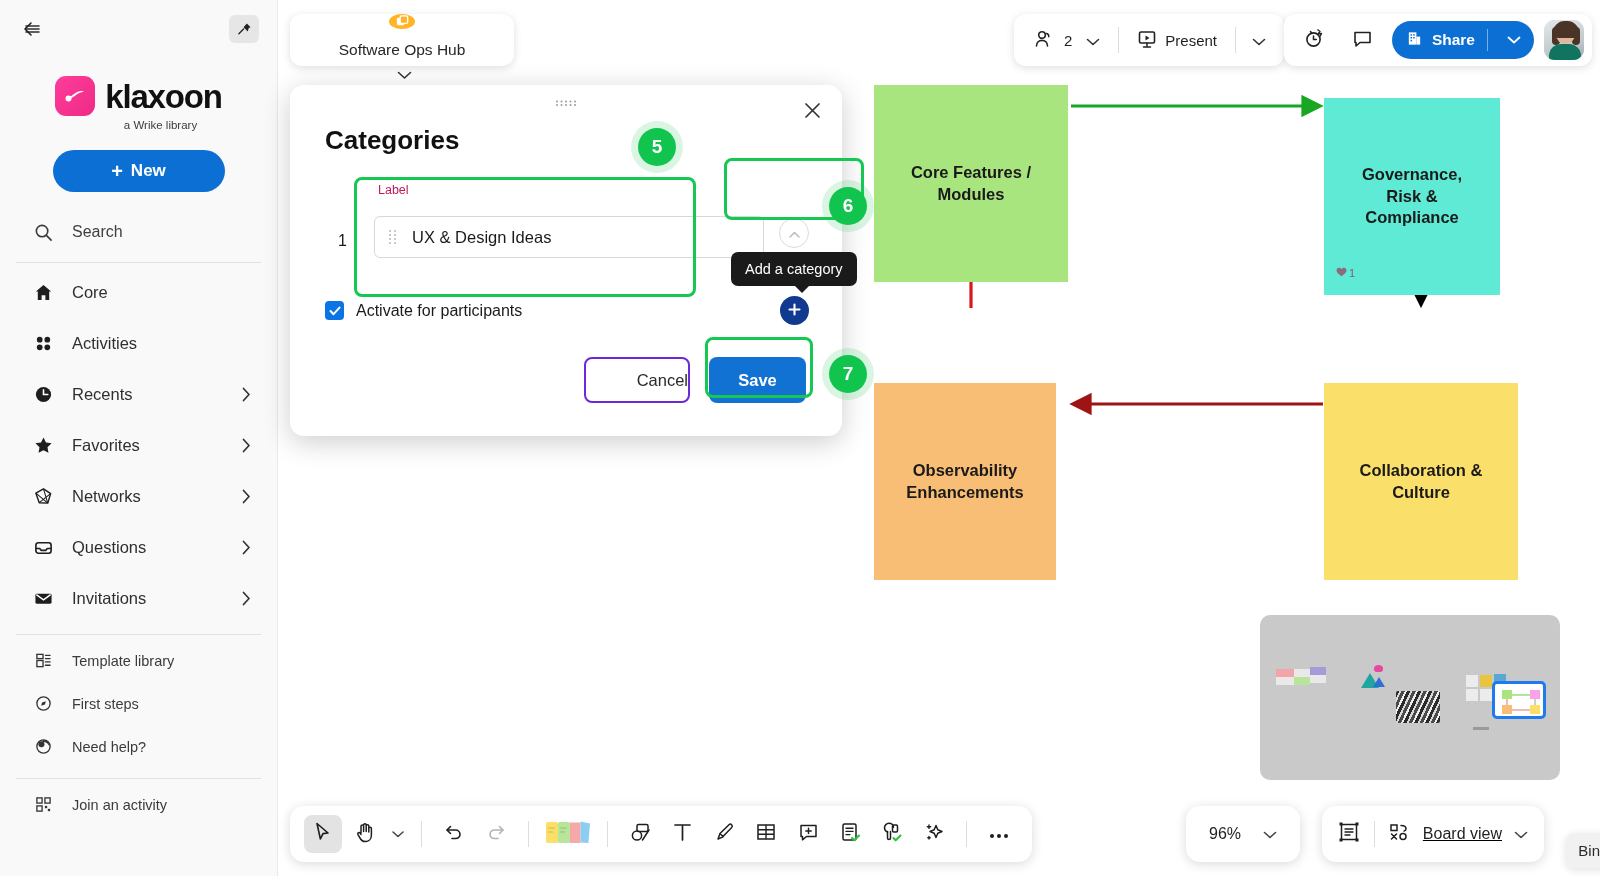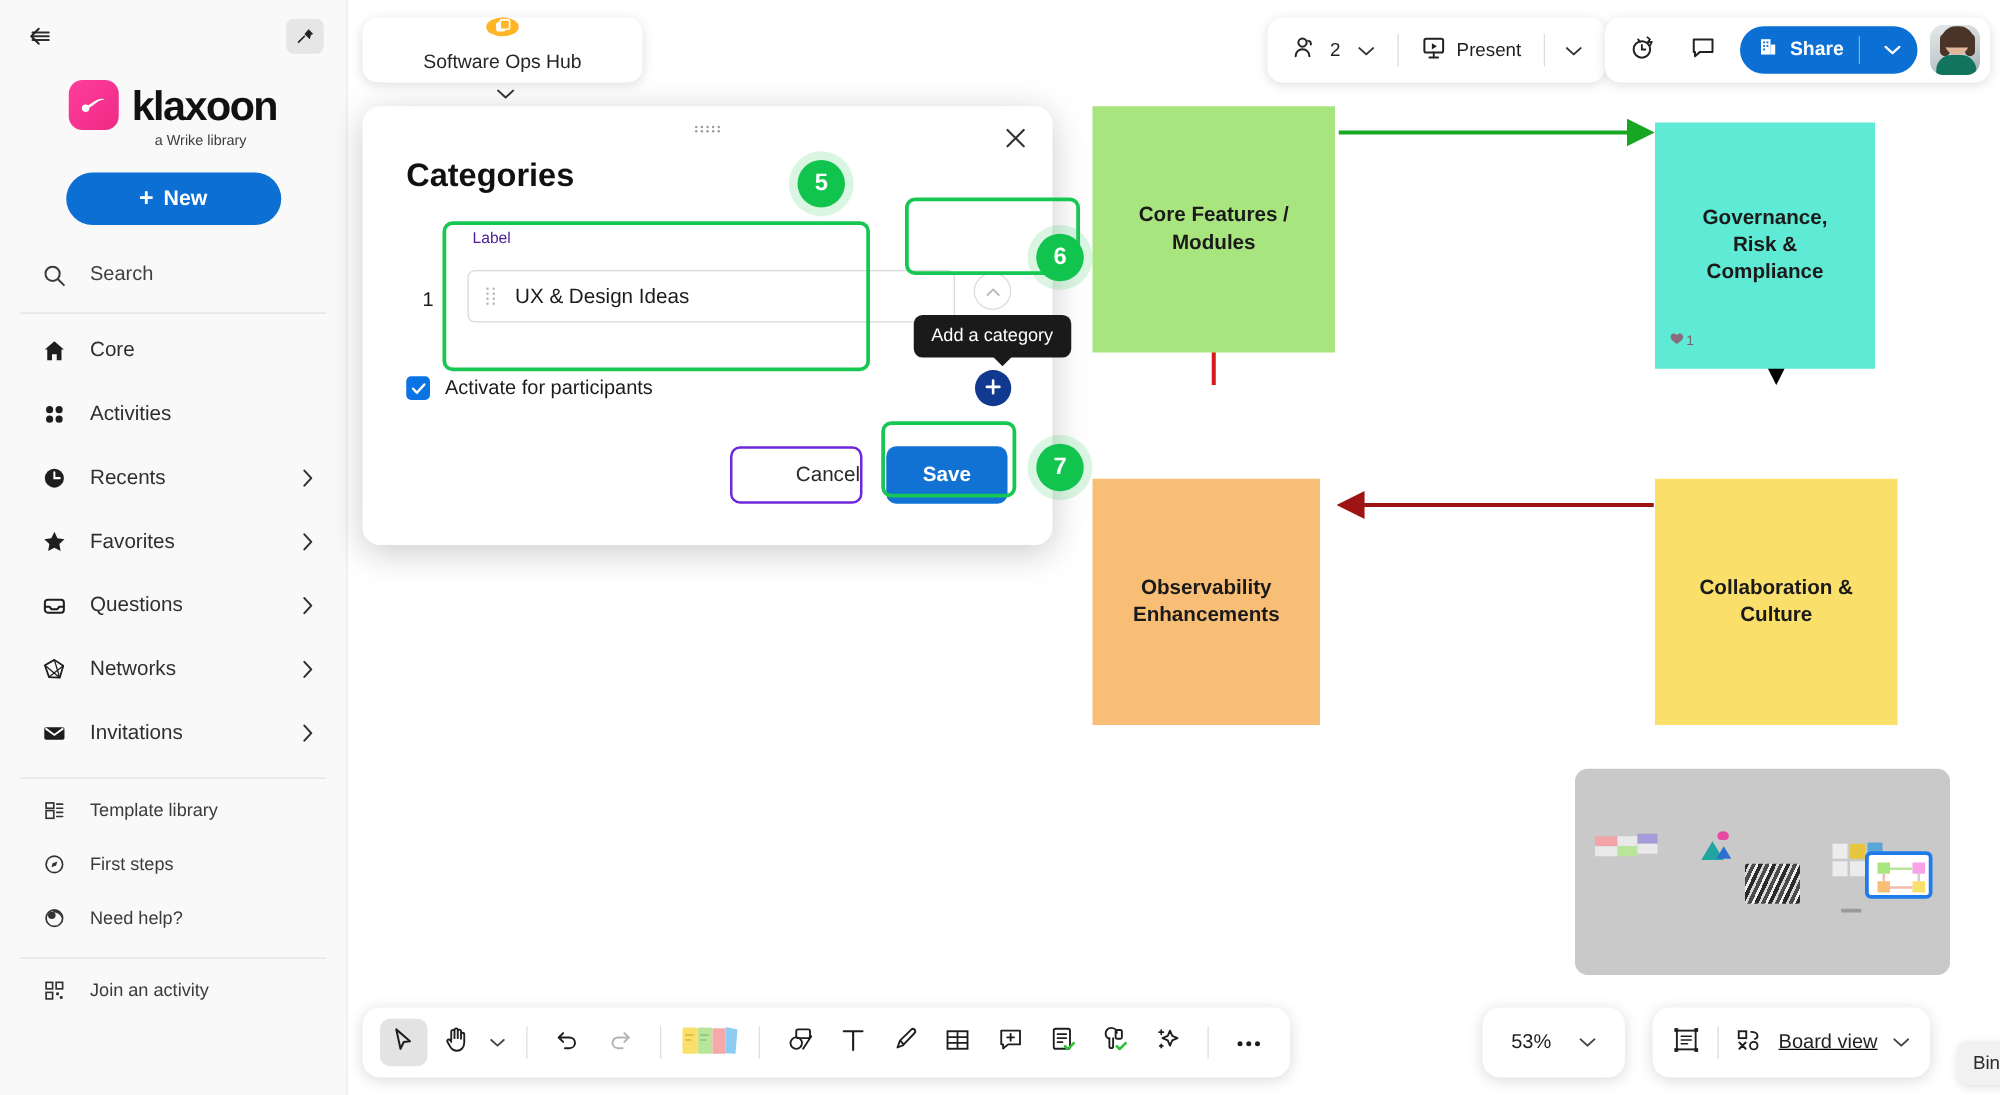--- a/index.html
+++ b/index.html
@@ -15,21 +15,21 @@
   #sidebar {
     position: absolute; left: 0; top: 0; width: 278px; height: 876px;
     background: #f9f9f9; border-right: 1px solid #e9e9e9;
     display: flex; flex-direction: column; z-index: 40;
   }
   .sb-top { height: 58px; display: flex; align-items: center; justify-content: space-between; padding: 0 18px; }
   .collapse-btn { width: 28px; height: 28px; display: flex; align-items: center; justify-content: center; cursor: pointer; color: #2b2b2b; }
   .pin-btn { width: 30px; height: 28px; border-radius: 6px; background: #e6e6e6; display: flex; align-items: center; justify-content: center; cursor: pointer; }
 
   .brand { display: flex; flex-direction: column; align-items: center; margin-top: 6px; }
-  .brand-row { display: flex; align-items: center; gap: 10px; }
+  .brand-row { display: flex; align-items: center; gap: 10px; margin-top: 12px; }
   .brand-mark {
     width: 40px; height: 40px; border-radius: 11px;
     background: linear-gradient(135deg,#ff3d9a 0%, #ee2a86 100%);
     display: flex; align-items: center; justify-content: center;
   }
   .brand-name { font-size: 33px; font-weight: 700; letter-spacing: -1.2px; color: #111; line-height: 1; }
   .brand-sub { font-size: 11.5px; color: #3c3c3c; margin-top: 3px; margin-left: 44px; }
 
   .new-btn {
     margin: 19px auto 0; width: 172px; height: 42px; border-radius: 21px;
@@ -101,21 +101,21 @@
     position: absolute; left: 12px; top: 85px; width: 552px; height: 351px;
     background: #fff; border-radius: 14px; box-shadow: 0 6px 28px rgba(0,0,0,.20); z-index: 50;
   }
   .modal-grip { position: absolute; left: 50%; transform: translateX(-50%); top: 14px; width: 24px; height: 8px; display: flex; align-items: center; justify-content: center; cursor: grab; }
   .modal-close { position: absolute; right: 17px; top: 12px; width: 26px; height: 26px; display: flex; align-items: center; justify-content: center; cursor: pointer; color: #333; }
   .modal-title { position: absolute; left: 35px; top: 40px; font-size: 26px; font-weight: 700; color: #111; }
 
   .hl { position: absolute; border: 3px solid #16c751; border-radius: 8px; z-index: 60; pointer-events: none; }
 
   .field-wrap { position: absolute; left: 72px; top: 98px; width: 336px; }
-  .field-label { font-size: 12.5px; color: #4c1d95; margin-left: 16px; }
+  .field-label { font-size: 12.5px; color: #be185d; margin-left: 16px; }
   .row-num { position: absolute; left: 48px; top: 147px; font-size: 16px; color: #1b1b1b; }
   .cat-input {
     position: absolute; left: 84px; top: 131px; width: 390px; height: 42px;
     border: 1px solid #d8d8d8; border-radius: 6px; background: #fff;
     display: flex; align-items: center; gap: 16px; padding: 0 14px;
   }
   .cat-input .val { font-size: 16.5px; color: #1b1b1b; }
   .drag-dots { display: flex; flex-direction: column; gap: 2px; }
   .drag-dots i { width: 2px; height: 2px; background: #b7b7b7; border-radius: 50%; display: block; }
   .dd-row { display: flex; gap: 3px; }
@@ -296,40 +296,40 @@
       <span class="chev">
         <svg width="9" height="15" viewBox="0 0 9 15">
             <path d="M1.5 1.5L7 7.5l-5.5 6" fill="none" stroke="#333" stroke-width="1.7" stroke-linecap="round" stroke-linejoin="round"></path>
           </svg>
       </span>
     </div>
 
     <div class="sb-item">
       <span class="sb-ico">
         <svg width="19" height="19" viewBox="0 0 20 20">
-            <rect x="2" y="5" width="16" height="11" rx="2.5" fill="none" stroke="#1e1e1e" stroke-width="1.7"></rect>
-            <path d="M2 11h4l1.5 2h5L14 11h4" fill="none" stroke="#1e1e1e" stroke-width="1.7" stroke-linejoin="round"></path>
-          </svg>
-      </span>
-      <span class="lbl">Questions</span>
+            <path d="M10 2L17.5 7 14.5 17 5.5 16.5 2 6.5 10 2z" fill="none" stroke="#1e1e1e" stroke-width="1.5" stroke-linejoin="round"></path>
+            <path d="M10 2l4.5 15M2 6.5l12.5 10.5M17.5 7L5.5 16.5" stroke="#1e1e1e" stroke-width="1.1"></path>
+          </svg>
+      </span>
+      <span class="lbl">Networks</span>
       <span class="chev">
         <svg width="9" height="15" viewBox="0 0 9 15">
             <path d="M1.5 1.5L7 7.5l-5.5 6" fill="none" stroke="#333" stroke-width="1.7" stroke-linecap="round" stroke-linejoin="round"></path>
           </svg>
       </span>
     </div>
 
     <div class="sb-item">
       <span class="sb-ico">
         <svg width="19" height="19" viewBox="0 0 20 20">
-            <path d="M10 2L17.5 7 14.5 17 5.5 16.5 2 6.5 10 2z" fill="none" stroke="#1e1e1e" stroke-width="1.5" stroke-linejoin="round"></path>
-            <path d="M10 2l4.5 15M2 6.5l12.5 10.5M17.5 7L5.5 16.5" stroke="#1e1e1e" stroke-width="1.1"></path>
-          </svg>
-      </span>
-      <span class="lbl">Networks</span>
+            <rect x="2" y="5" width="16" height="11" rx="2.5" fill="none" stroke="#1e1e1e" stroke-width="1.7"></rect>
+            <path d="M2 11h4l1.5 2h5L14 11h4" fill="none" stroke="#1e1e1e" stroke-width="1.7" stroke-linejoin="round"></path>
+          </svg>
+      </span>
+      <span class="lbl">Questions</span>
       <span class="chev">
         <svg width="9" height="15" viewBox="0 0 9 15">
             <path d="M1.5 1.5L7 7.5l-5.5 6" fill="none" stroke="#333" stroke-width="1.7" stroke-linecap="round" stroke-linejoin="round"></path>
           </svg>
       </span>
     </div>
 
     <div class="sb-item">
       <span class="sb-ico">
         <svg width="19" height="19" viewBox="0 0 20 20">
@@ -794,21 +794,21 @@
           <svg width="20" height="6" viewBox="0 0 20 6">
               <circle cx="3" cy="3" r="2" fill="#1e1e1e"></circle>
               <circle cx="10" cy="3" r="2" fill="#1e1e1e"></circle>
               <circle cx="17" cy="3" r="2" fill="#1e1e1e"></circle>
             </svg>
         </span>
       </div>
     </div>
 
     <div class="zoom-ctl">
-      <span class="zoom-val">53%</span>
+      <span class="zoom-val">96%</span>
       <span>
         <svg width="14" height="8" viewBox="0 0 14 8">
             <path d="M1.5 1.5L7 6.5l5.5-5" fill="none" stroke="#444" stroke-width="1.6" stroke-linecap="round" stroke-linejoin="round"></path>
           </svg>
       </span>
     </div>
 
     <div class="view-ctl">
       <span>
         <svg width="22" height="22" viewBox="0 0 22 22">

